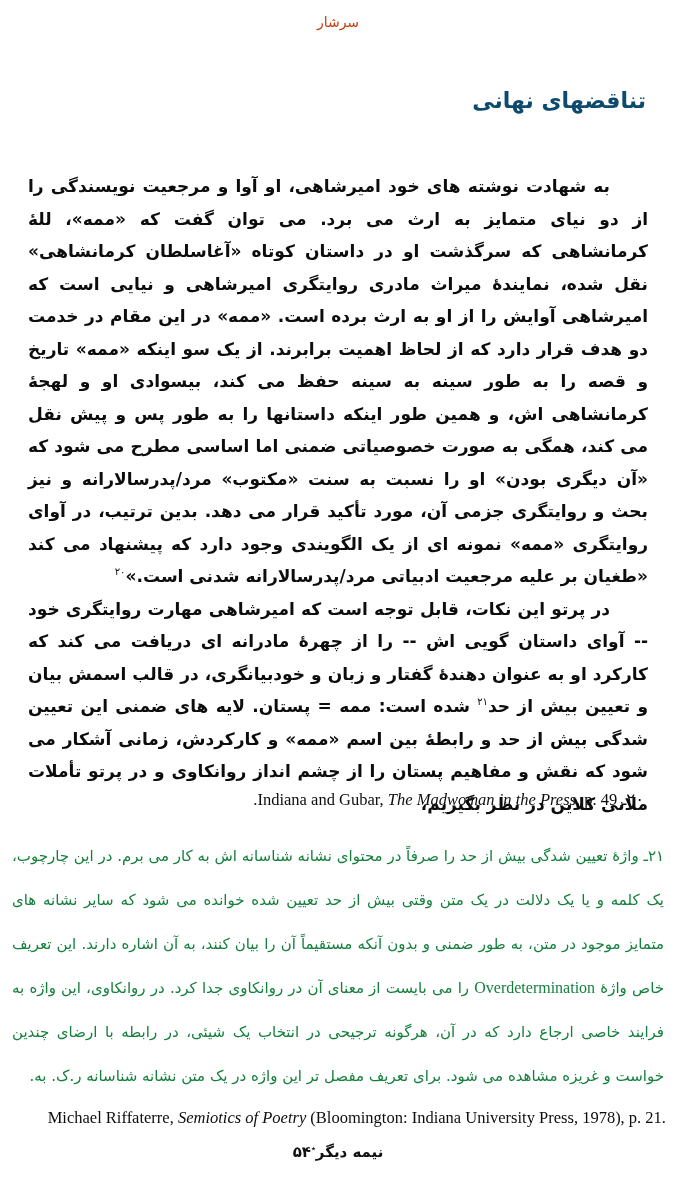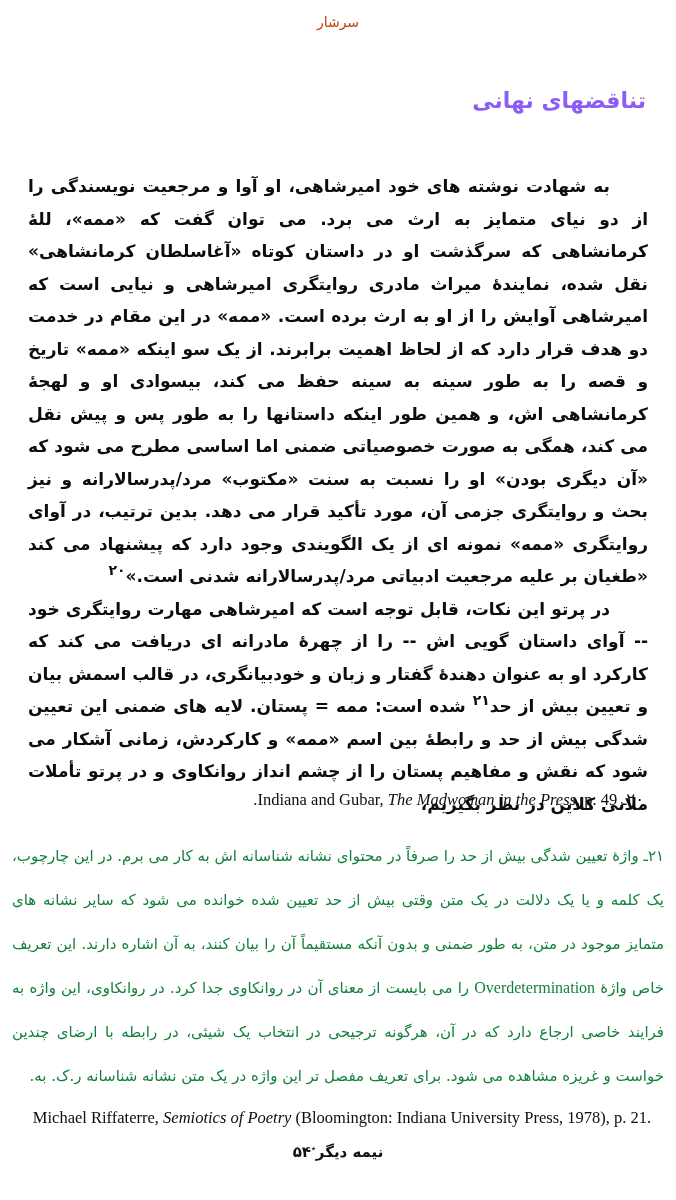--- a/index.html
+++ b/index.html
@@ -27,41 +27,41 @@
     color: #c2410c;
   }
   .title {
     position: absolute;
     top: 88px;
     right: 30px;
     margin: 0;
     direction: rtl;
     font-size: 22px;
     font-weight: bold;
-    color: #8b5cf6;
+    color: #0c4a6e;
   }
   .body-text {
     position: absolute;
     top: 170px;
     right: 28px;
     left: 28px;
     direction: rtl;
     text-align: justify;
     font-size: 17px;
     line-height: 32.5px;
     font-weight: bold;
     color: #0d0d0d;
   }
   .body-text p {
     margin: 0;
     text-indent: 38px; 
   }
   .fn-marker {
-    font-size: 14px;
-    font-weight: bold;
+    font-size: 10px;
+    font-weight: normal;
     line-height: 0;
     vertical-align: super;
   }
   .footnotes {
     position: absolute;
     top: 790px;
     left: 10px;
     right: 10px;
   }
   .footnote-cite {
@@ -84,21 +84,21 @@
     font-weight: normal;
     color: #15803d;
     margin: 0 2px 8px 2px;
   }
   .footnote-fa .latin-run {
     font-family: "Liberation Serif", serif;
     font-size: 16px;
   }
   .footnote-ref {
     direction: ltr;
-    text-align: center;
+    text-align: right;
     font-family: "Liberation Serif", serif;
     font-size: 16.5px;
     line-height: 23px;
     color: #0d0d0d;
     margin: 4px 0 0 8px;
   }
   .page-footer {
     position: absolute;
     top: 1143px;
     left: 0;

